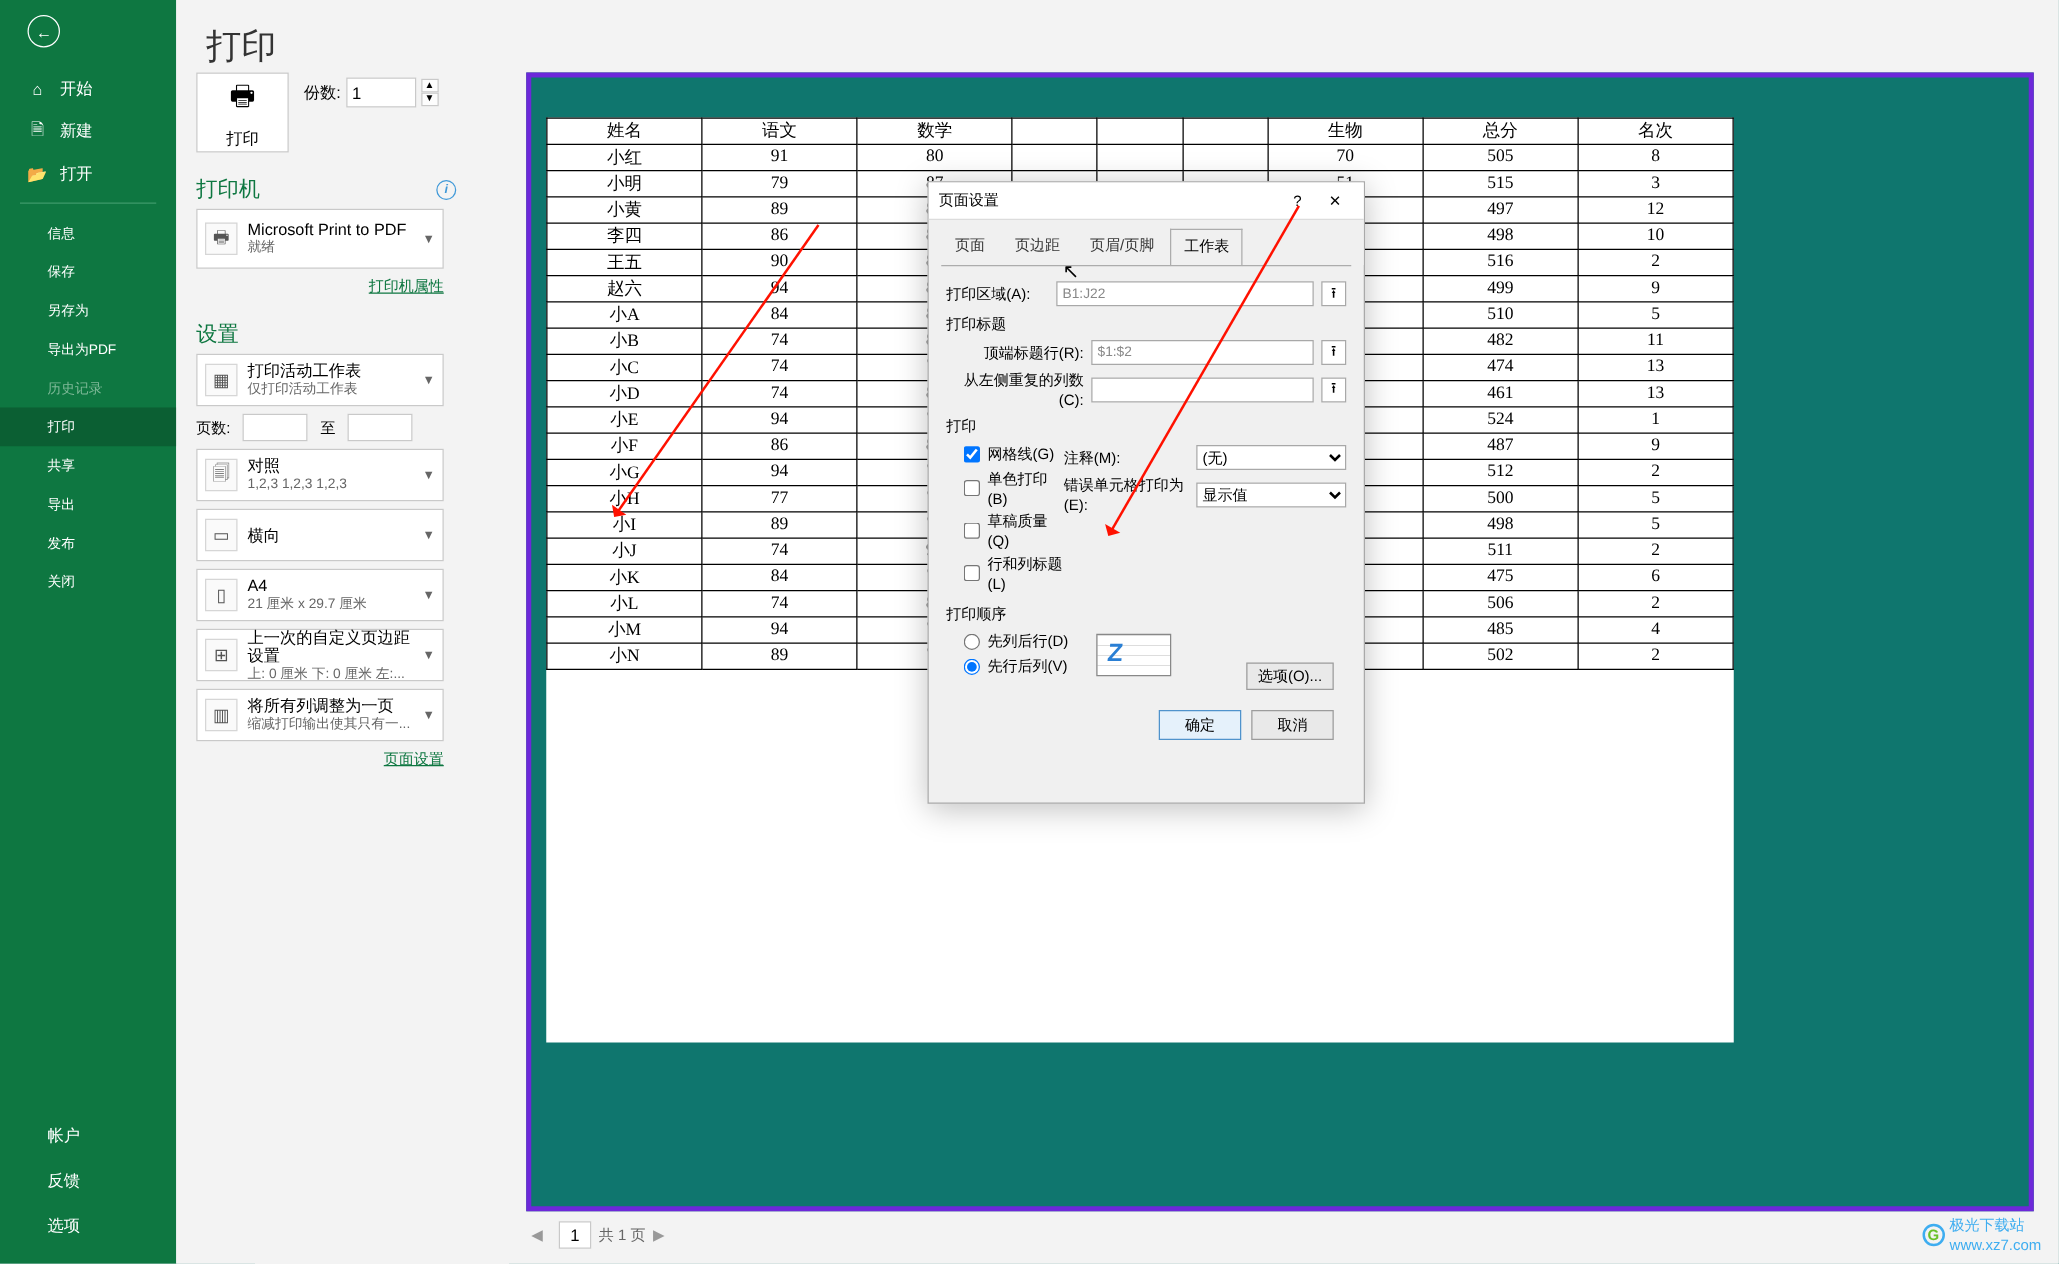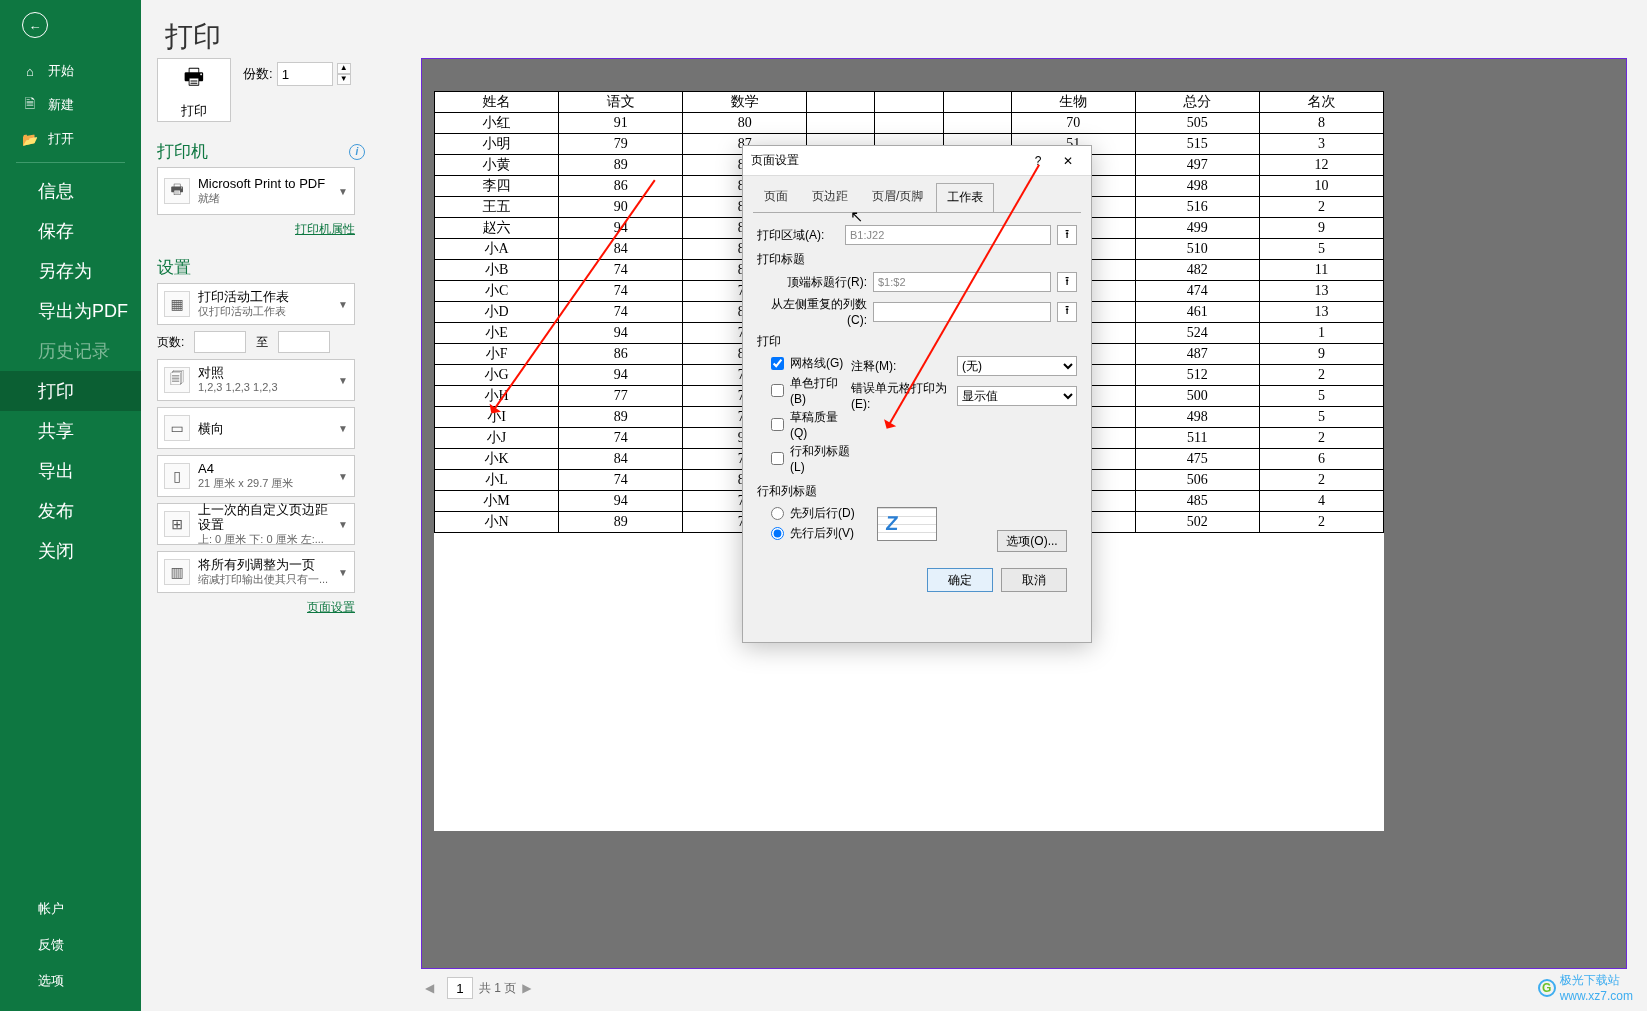--- a/index.html
+++ b/index.html
@@ -2,21 +2,21 @@
 <html><head>
 <meta charset="utf-8">
 <style>
   * { box-sizing: border-box; }
   body { margin:0; font-family: "Microsoft YaHei", "Segoe UI", sans-serif; font-size:13px; background:#f3f3f3; width:1647px; height:1011px; overflow:hidden; position:relative; }
   .sidebar { position:absolute; left:0; top:0; width:141px; height:1011px; background:#0e7741; color:#fff; }
   .back { padding:12px 0 8px 22px; }
   .back-circle { width:26px; height:26px; border-radius:50%; border:1px solid #fff; display:flex; align-items:center; justify-content:center; color:#fff; }
   .nav-items { margin-top:8px; }
   .nav-item { display:flex; align-items:center; gap:10px; padding:8px 0 8px 22px; cursor:pointer; }
-  .nav-item.sub { padding-left:38px; font-size:18px; }
+  .nav-item.sub { padding-left:38px; font-size:11px; }
   .nav-item.selected { background:#0b5f33; }
   .nav-item.disabled { color:#7fb998; }
   .nav-divider { border-top:1px solid #3e9a6b; margin:6px 16px; }
   .nav-icon { width:16px; height:16px; display:flex; align-items:center; justify-content:center; }
   .bottom-nav { position:absolute; bottom:12px; left:0; width:100%; }
   .bottom-nav .nav-item { padding:9px 0 9px 38px; }
 
   .main { position:absolute; left:141px; top:0; right:0; height:1011px; background:#f3f3f3; }
   .page-title { font-size:28px; color:#333; padding:18px 0 6px 24px; }
   .controls-col { position:absolute; left:16px; top:58px; width:208px; }
@@ -33,21 +33,21 @@
   .dropdown { width:198px; height:42px; border:1px solid #c9c9c9; background:#fff; display:flex; align-items:center; padding:0 6px; gap:8px; margin-bottom:6px; }
   .dropdown.tall { height:48px; }
   .dd-text { flex:1; display:flex; flex-direction:column; line-height:15px; }
   .dd-sub { color:#666; font-size:11px; }
   .dd-arrow { color:#666; font-size:10px; }
   .link { color:#0e7741; font-size:12px; text-decoration:underline; display:block; text-align:right; width:198px; }
   .pages-row { display:flex; align-items:center; gap:10px; margin:4px 0 6px 0; font-size:12px; }
   .pages-row input { width:52px; height:22px; border:1px solid #c9c9c9; }
   .dd-icon { width:26px; height:26px; border:1px solid #d6d6d6; display:flex; align-items:center; justify-content:center; font-size:14px; color:#555; background:#fafafa; }
 
-  .preview-pane { position:absolute; left:280px; top:58px; right:20px; bottom:42px; background:#737373; border:1px solid #6d28d9; overflow:hidden; }
+  .preview-pane { position:absolute; left:280px; top:58px; right:20px; bottom:42px; background:#0f766e; border:4px solid #6d28d9; overflow:hidden; }
   .preview-page { position:absolute; left:12px; top:32px; width:950px; height:740px; background:#fff; }
   table.sheet { border-collapse:collapse; width:100%; }
   table.sheet th, table.sheet td { border:1px solid #000; text-align:center; font-size:14px; height:20px; font-family:"SimSun","Microsoft YaHei"; }
   table.sheet th { font-weight:normal; }
 
   .pager { position:absolute; left:284px; bottom:12px; display:flex; align-items:center; gap:6px; font-size:12px; color:#666; }
   .pager .nav { width:16px; color:#999; }
   .pager input { width:26px; height:22px; text-align:center; border:1px solid #c9c9c9; }
 
   
@@ -559,21 +559,21 @@
         <div class="form-row">
             <span style="width:100px">注释(M):</span>
             <select class="sel"><option>(无)</option></select>
           </div>
         <div class="form-row">
             <span style="width:100px">错误单元格打印为(E):</span>
             <select class="sel"><option>显示值</option></select>
           </div>
       </div>
     </div>
-    <div class="grp-title">行和列标题</div>
+    <div class="grp-title">打印顺序</div>
     <div class="indent" style="display:flex;gap:22px;align-items:center">
       <div>
         <div class="cb-row">
             <input type="radio" name="po" style="">
             <span>先列后行(D)</span>
           </div>
         <div class="cb-row">
             <input type="radio" name="po" checked="" style="">
             <span>先行后列(V)</span>
           </div>

